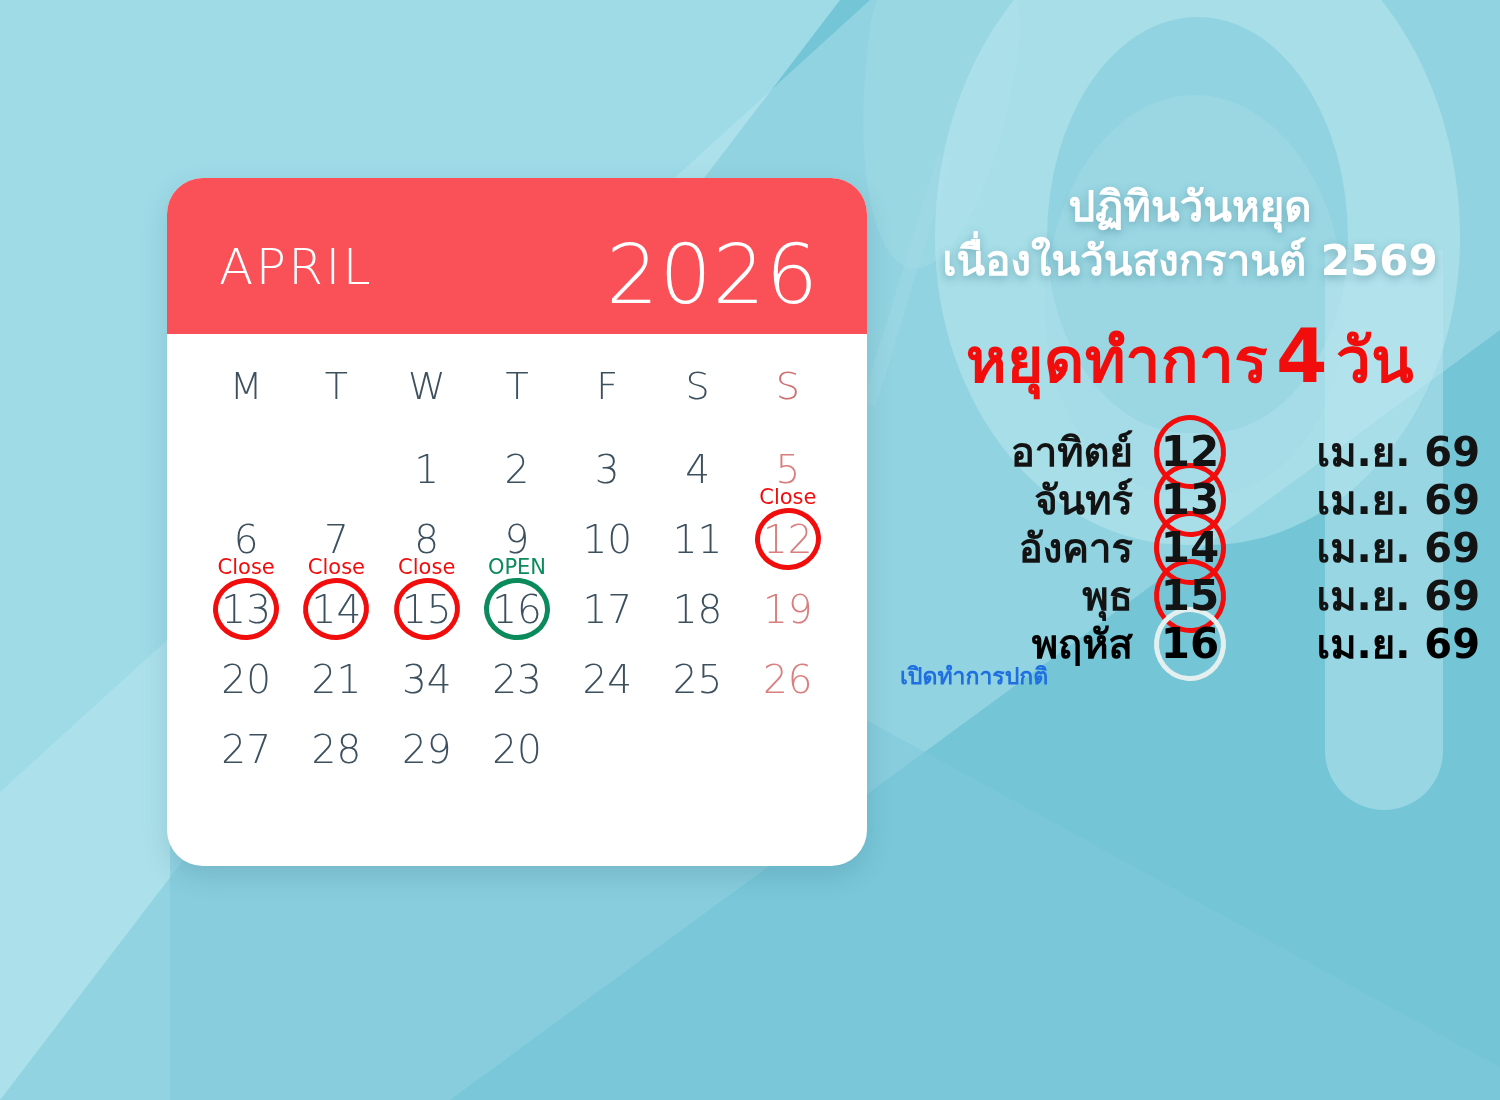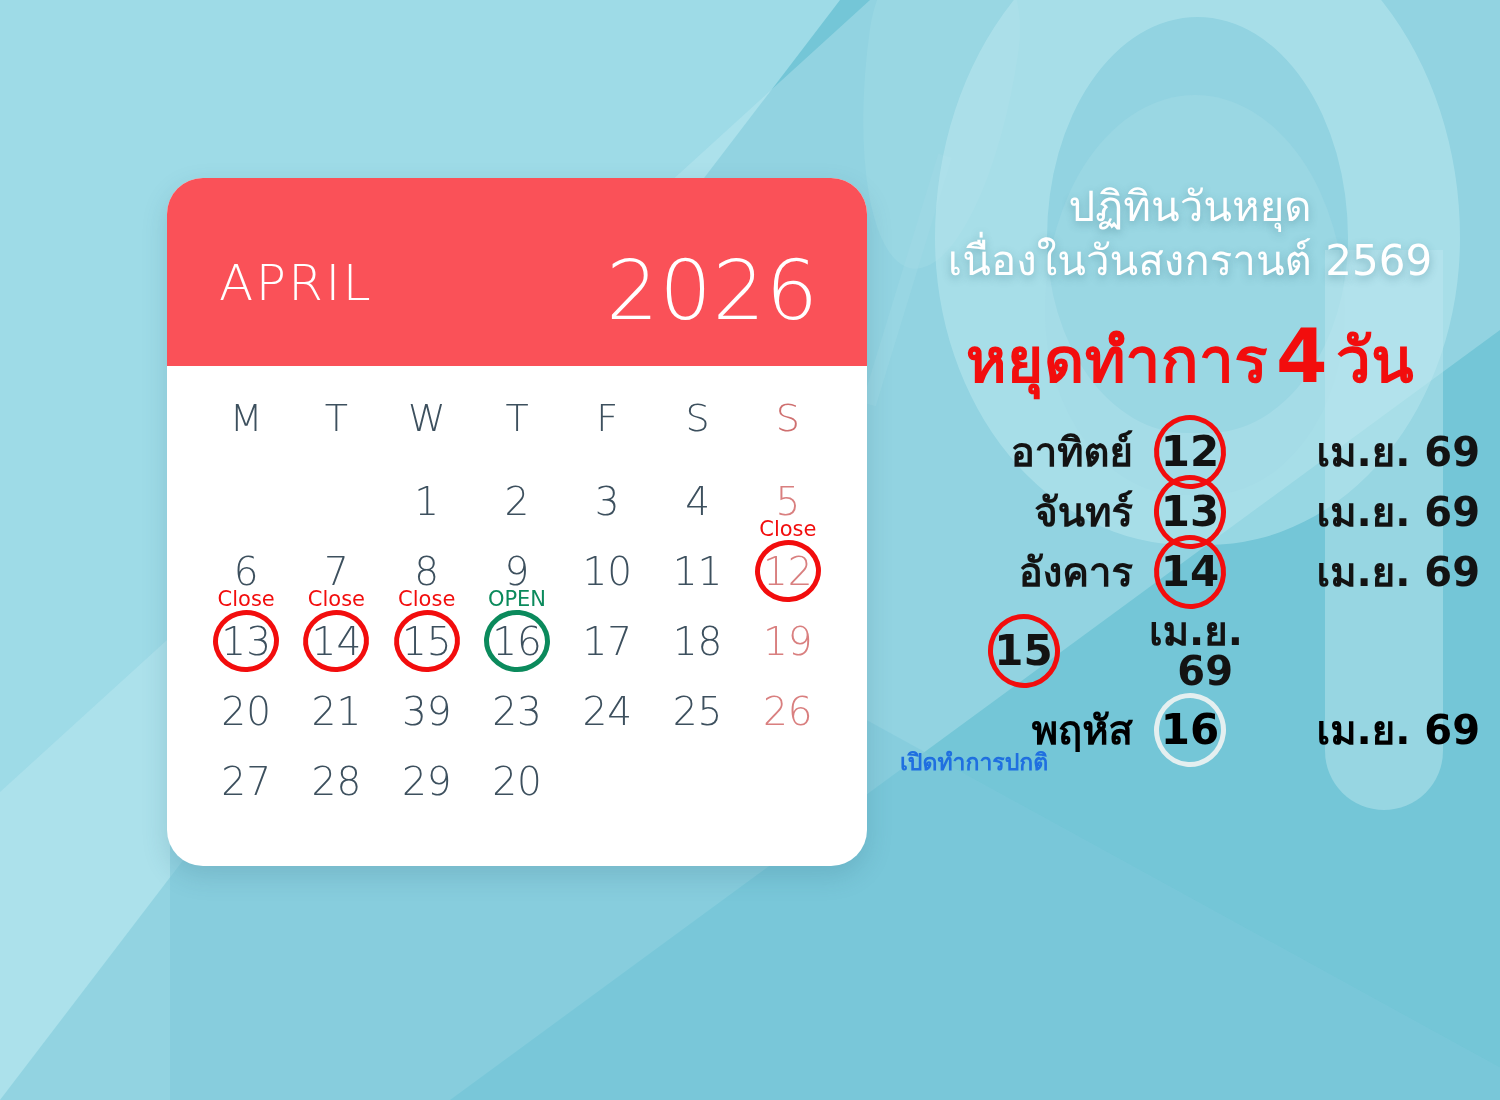--- a/index.html
+++ b/index.html
@@ -117,21 +117,21 @@
     top: 178px;
     width: 700px;
     height: 688px;
     background: #ffffff;
     border-radius: 36px;
     box-shadow: 0 10px 26px rgba(40,90,110,.18);
     overflow: hidden;
   }
 
   .cal-header {
-    height: 188px;
+    height: 156px;
     background: #fa5158;
     display: flex;
     align-items: center;
     justify-content: space-between;
     padding: 0 48px 0 52px;
     color: #ffffff;
   }
   .cal-month {
     font-size: 50px;
     font-weight: 300;
@@ -218,21 +218,21 @@
     position: absolute;
     left: 900px;
     top: 180px;
     width: 580px;
     text-align: center;
   }
 
   .headline {
     color: #ffffff;
     font-size: 42px;
-    font-weight: 400;
+    font-weight: 700;
     line-height: 1.28;
     text-shadow: 0 3px 9px rgba(60,120,135,.45);
   }
 
   .big-red {
     margin-top: 28px;
     color: #f20d0d;
     font-size: 62px;
     font-weight: 700;
     line-height: 1.1;
@@ -241,21 +241,21 @@
   }
   .big-red .num {
     font-size: 74px;
     padding: 0 8px;
   }
 
   .day-list {
     margin-top: 34px;
     display: flex;
     flex-direction: column;
-    gap: 18px;
+    gap: 6px;
     align-items: stretch;
   }
 
   .day-row {
     display: grid;
     grid-template-columns: 1fr 86px 1fr;
     align-items: center;
     color: #131313;
     font-size: 40px;
     font-weight: 700;
@@ -407,21 +407,21 @@
           </div>
         </div>
         <div class="grid-row">
           <div class="day-cell">
             <span class="day-num">20</span>
           </div>
           <div class="day-cell">
             <span class="day-num">21</span>
           </div>
           <div class="day-cell">
-            <span class="day-num">39</span>
+            <span class="day-num">34</span>
           </div>
           <div class="day-cell">
             <span class="day-num">23</span>
           </div>
           <div class="day-cell">
             <span class="day-num">24</span>
           </div>
           <div class="day-cell">
             <span class="day-num">25</span>
           </div>
@@ -472,20 +472,21 @@
         <div class="dayname">จันทร์</div>
         <div class="datenum"><div class="circle-mark"></div><span>13</span></div>
         <div class="monthyear">เม.ย. 69</div>
       </div>
       <div class="day-row">
         <div class="dayname">อังคาร</div>
         <div class="datenum"><div class="circle-mark"></div><span>14</span></div>
         <div class="monthyear">เม.ย. 69</div>
       </div>
       <div class="day-row">
+        <div class="dayname">พุธ</div>
         <div class="datenum"><div class="circle-mark"></div><span>15</span></div>
         <div class="monthyear">เม.ย. 69</div>
       </div>
       <div class="day-row open">
         <div class="dayname">พฤหัส</div>
         <div class="datenum"><div class="circle-mark white"></div><span>16</span></div>
         <div class="monthyear">เม.ย. 69</div>
       </div>
     </div>
 

